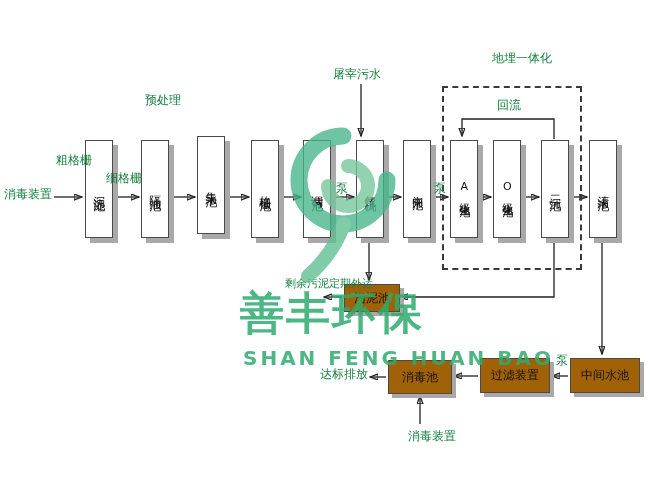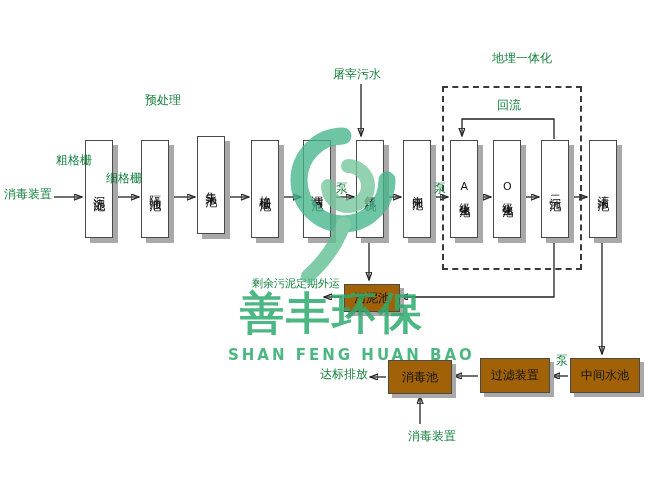--- a/index.html
+++ b/index.html
@@ -4,27 +4,27 @@
 <style>
   html,body{margin:0;padding:0;background:#fff;font-family:"DejaVu Sans","Liberation Sans",sans-serif;}
   #canvas{position:relative;width:650px;height:500px;background:#ffffff;overflow:hidden;}
   .vtank{position:absolute;width:26px;height:96px;background:#fff;border:1px solid #4a4a4a;
          box-shadow:5px 5px 0 #a9a9a9;z-index:2;display:flex;align-items:center;justify-content:center;
          writing-mode:vertical-rl;text-orientation:upright;font-size:12px;line-height:1.05;color:#111;letter-spacing:2px;}
   .vtank.small{font-size:11px;letter-spacing:1px;}
   .hbox{position:absolute;background:#a16207;border:1px solid #4a4a4a;box-shadow:4px 4px 0 #a9a9a9;z-index:2;
         display:flex;align-items:center;justify-content:center;font-size:12px;color:#111;}
   .lbl{position:absolute;font-size:12px;color:#15803d;white-space:nowrap;z-index:3;}
-  .lbl.sm{font-size:11px;}
+  .lbl.sm{font-size:11px;margin-left:33px;}
   .dashed{position:absolute;left:442px;top:86px;width:136px;height:180px;border:2px dashed #3a3a3a;z-index:1;}
   #wires{position:absolute;left:0;top:0;z-index:1;}
   #wires path{stroke:#222;stroke-width:1.3;fill:none;}
   .wm{position:absolute;z-index:4;pointer-events:none;}
   #wm-cn{left:240px;top:284px;font-size:44px;font-weight:700;color:#2fab6e;letter-spacing:2px;opacity:.85;}
-  #wm-en{left:228px;top:346px;font-size:15px;font-weight:700;color:#2fab6e;letter-spacing:3px;opacity:.85;}
+  #wm-en{left:243px;top:346px;font-size:20px;font-weight:700;color:#2fab6e;letter-spacing:3px;opacity:.85;}
   #wm-logo{left:288px;top:124px;opacity:.78;}
 </style>
 </head>
 <body>
 
 <div id="canvas">
 
   <svg id="wires" width="650" height="500">
     <defs>
       <marker id="arr" markerWidth="9" markerHeight="8" refX="8" refY="3" orient="auto" markerUnits="userSpaceOnUse">

